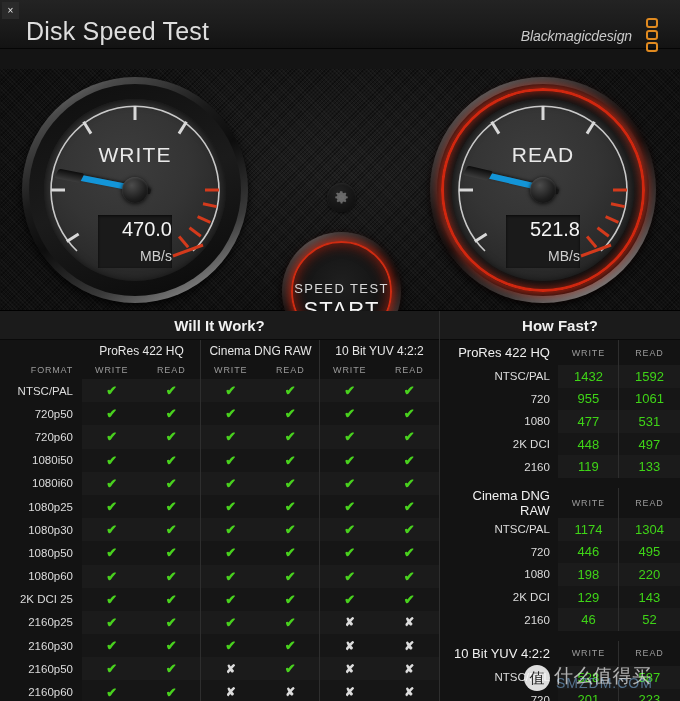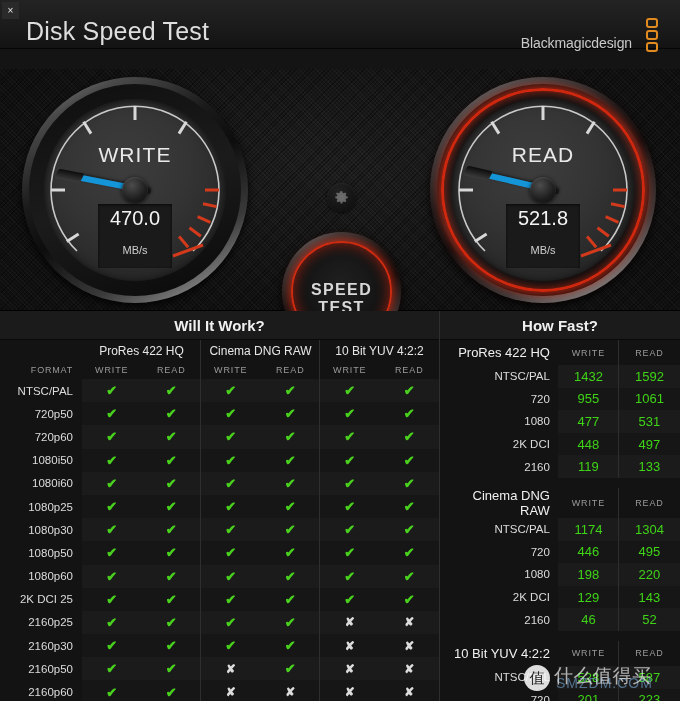--- a/index.html
+++ b/index.html
@@ -25,22 +25,22 @@
     position: absolute; left: 0; top: 0; width: 680px; height: 49px;
     background: linear-gradient(#232323, #1b1b1b 55%, #131313);
     border-bottom: 1px solid #050505;
   }
   .app-title {
     position: absolute; left: 26px; top: 17px;
     font-size: 25px; color: #dedede; font-weight: 300;
     letter-spacing: .2px;
   }
   .brand {
-    position: absolute; right: 48px; top: 35px;
-    font-size: 14px; color: #c9c9c9; letter-spacing: -0.1px;
+    position: absolute; right: 48px; top: 28px;
+    font-size: 14px; color: #c9c9c9; letter-spacing: -0.1px; font-style: italic;
   }
   .brand-mark { position: absolute; right: 17px; top: 18px; width: 17px; height: 40px; }
   .brand-mark i {
     display: block; width: 12px; height: 10px;
     border: 2px solid #e08a20; border-radius: 3px; margin-bottom: 2px;
   }
 
   
   .gauge-panel {
     position: absolute; left: 0; top: 69px; width: 680px; height: 242px;
@@ -108,26 +108,26 @@
   .hub {
     position: absolute; left: 50%; top: 50%;
     width: 26px; height: 26px; margin: -13px 0 0 -13px;
     border-radius: 50%;
     background: radial-gradient(circle at 38% 32%, #4c4c4c, #1d1d1d 60%, #0a0a0a);
     box-shadow: 0 1px 4px rgba(0,0,0,.8), inset 0 1px 2px rgba(255,255,255,.13);
   }
   .readout {
     position: absolute; left: 50%; bottom: 13px;
     transform: translateX(-50%);
-    width: 74px; padding: 4px 0 12px;
-    background: #1a1a1a; text-align: center;
+    width: 74px; padding: 4px 0 4px;
+    background: #1a1a1a; text-align: right;
     box-shadow: inset 0 1px 3px rgba(0,0,0,.7);
   }
   .readout .val { font-size: 20px; color: #f4f4f4; line-height: 1.05; font-weight: 400; }
-  .readout .unit { font-size: 11px; color: #cfcfcf; margin-top: 15px; }
+  .readout .unit { font-size: 14px; color: #cfcfcf; margin-top: 8px; }
 
   
   .gear-btn {
     position: absolute; left: 327px; top: 114px;
     width: 29px; height: 29px; border-radius: 50%;
     background: radial-gradient(circle at 40% 32%, #222, #121212 70%, #0b0b0b);
     box-shadow: inset 0 1px 2px rgba(255,255,255,.07), 0 1px 3px rgba(0,0,0,.7);
     cursor: pointer;
   }
   .gear-btn svg { position: absolute; left: 7px; top: 7px; }
@@ -143,21 +143,21 @@
   .start-ring {
     position: absolute; inset: 9px; border-radius: 50%;
     border: 2px solid #cf2b11;
     background: radial-gradient(circle at 50% 42%, #1f1f1f, #121212 68%, #0a0a0a);
     box-shadow: 0 0 10px 2px rgba(220,40,15,.75),
                 inset 0 0 12px 2px rgba(220,40,15,.50);
   }
   .start-text {
     position: absolute; left: 0; right: 0; top: 38px; text-align: center;
   }
-  .start-text .l1 { font-size: 16px; color: #d8d8d8; letter-spacing: 1.4px; font-weight: bold; }
+  .start-text .l1 { font-size: 13px; color: #d8d8d8; letter-spacing: 1.4px; }
   .start-text .l2 { font-size: 22px; color: #f5f5f5; letter-spacing: 1.2px; margin-top: 1px; font-weight: 400; text-decoration: underline; }
 
   
   .lower { position: absolute; left: 0; top: 311px; width: 680px; height: 390px; background: #131313; }
   .vdiv { position: absolute; left: 439px; top: 0; width: 1px; height: 390px; background: #2e2e2e; }
 
   .panel-head {
     position: absolute; top: 0; height: 29px; line-height: 29px;
     text-align: center; font-size: 15px; color: #f0f0f0; font-weight: 700;
     background: #1b1b1b; border-bottom: 1px solid #0a0a0a;

